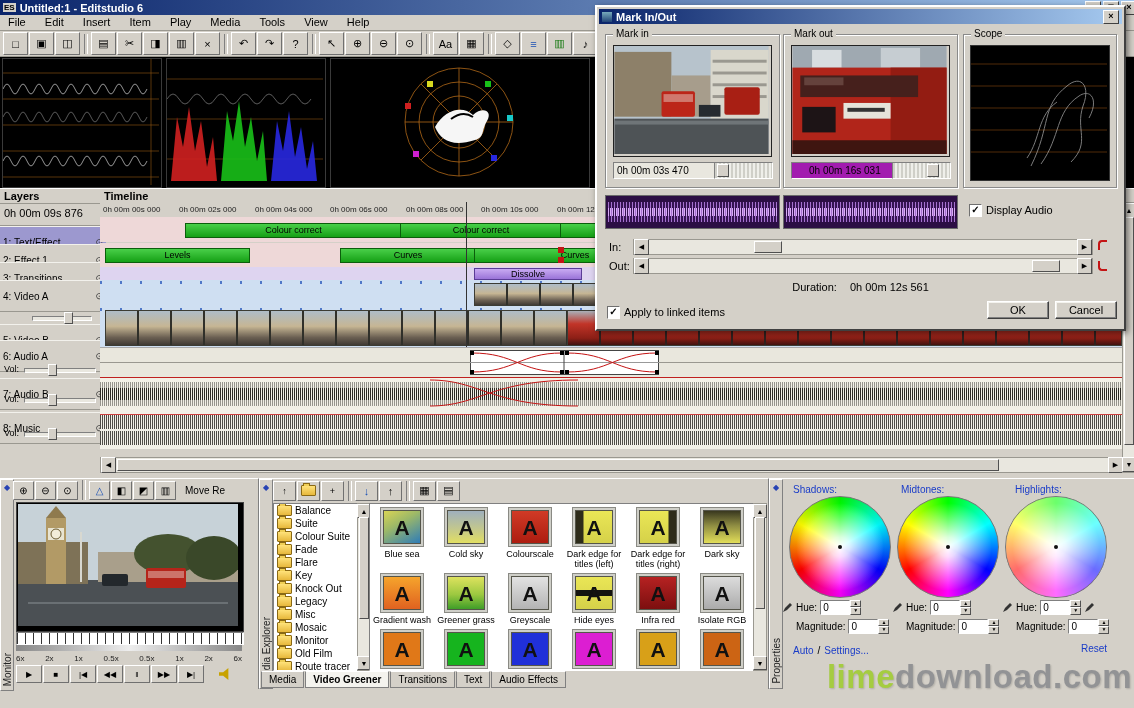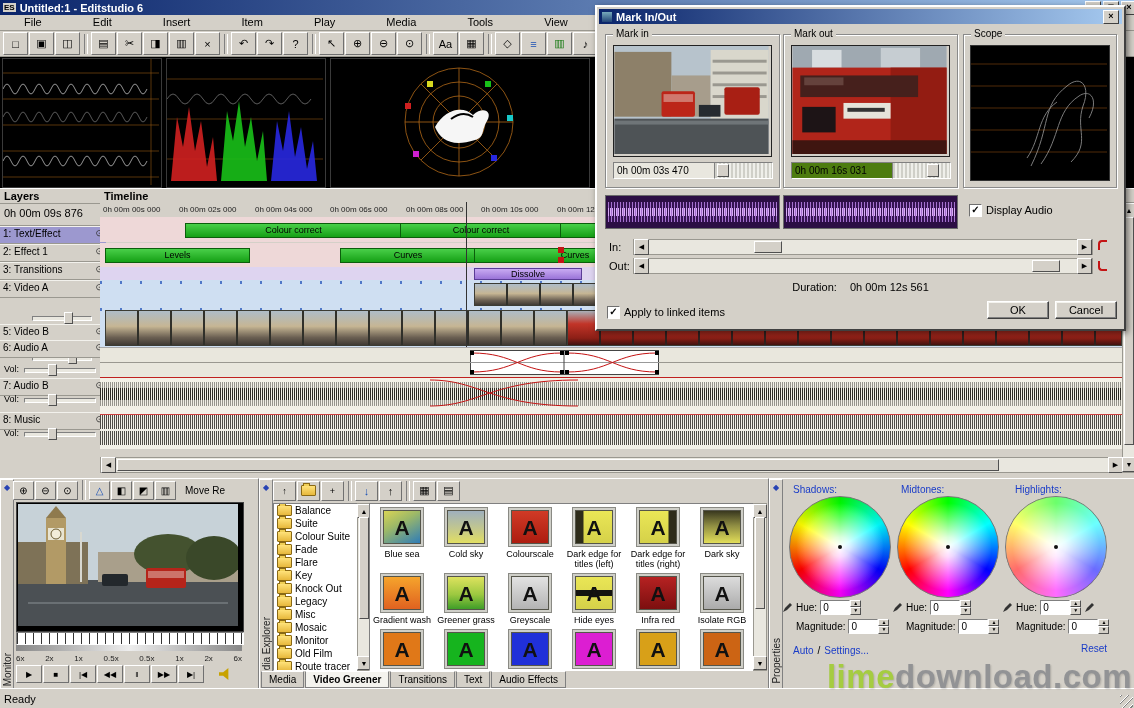--- a/index.html
+++ b/index.html
@@ -2,26 +2,26 @@
 <html><head>
 <meta charset="utf-8">
 <style>
   html,body{margin:0;padding:0;background:#000;}
   #app{position:relative;width:1134px;height:708px;background:#d4d0c8;font-family:"Liberation Sans",sans-serif;font-size:11px;color:#000;overflow:hidden}
   .abs{position:absolute}
   .flex{display:flex;align-items:center}
   .sunken{border:1px solid;border-color:#808080 #ffffff #ffffff #808080;background:#fff}
   .titlebar{background:linear-gradient(90deg,#0a246a,#a6caf0);color:#fff;font-weight:bold;font-size:11px;display:flex;align-items:center;padding:0 3px}
   .winbtn{width:14px;height:12px;margin-left:2px;font-size:9px;line-height:10px;text-align:center;background:#d4d0c8;border:1px solid;border-color:#fff #404040 #404040 #fff;color:#000}
-  .menu-item{display:inline-block;padding:1px 24px;font-size:11px}
+  .menu-item{display:inline-block;padding:1px 8px;font-size:11px}
   .tbtn{width:23px;height:21px;display:flex;align-items:center;justify-content:center;background:#d4d0c8;border:1px solid;border-color:#fff #707070 #707070 #fff;font-size:11px;margin-right:1px}
   .tsep{width:2px;height:20px;border-left:1px solid #808080;border-right:1px solid #fff;margin:0 3px}
   .scope{background:#000;border:1px solid #3a3a3a}
   .panel-header{font-weight:bold;font-size:11px;padding:1px 4px;background:#d4d0c8;border-top:1px solid #fff;border-bottom:1px solid #9a9890}
-  .layer-row{display:flex;justify-content:space-between;padding:1px 3px;font-size:10px;background:#d4d0c8;border-top:1px solid #f2f1ec;border-bottom:1px solid #9a9890;overflow:hidden;white-space:nowrap}
+  .layer-row{display:flex;align-items:center;justify-content:space-between;padding:8px 3px;font-size:10px;background:#d4d0c8;border-top:1px solid #f2f1ec;border-bottom:1px solid #9a9890;overflow:hidden;white-space:nowrap}
   .layer-row.sel{background:#9c98cf}
   .eye{font-size:9px;color:#333}
   .slider-track{position:relative;height:12px}
   .slider-track::before{content:"";position:absolute;left:2px;right:2px;top:5px;height:3px;border:1px solid;border-color:#808080 #fff #fff #808080;background:#e9e7df}
   .slider-thumb{position:absolute;top:1px;width:7px;height:10px;background:#d4d0c8;border:1px solid;border-color:#fff #505050 #505050 #fff}
   .clip{position:absolute;height:13px;font-size:9px;text-align:center;line-height:12px;overflow:hidden;white-space:nowrap}
   .clip.green{background:linear-gradient(#49cf49,#15a015);border:1px solid #0b5e0b}
   .clip.purple{background:linear-gradient(#c9abf2,#9a74d8);border:1px solid #5a3c96}
   .ruler-tick{position:absolute;font-size:8px;color:#222;white-space:nowrap}
   .bluetick{position:absolute;height:3px;background:repeating-linear-gradient(90deg,#5078c8 0 2px,rgba(0,0,0,0) 2px 20px)}
@@ -727,24 +727,20 @@
     </div>
 
     <div class="abs flex" style="left:24px;top:164px;height:14px">
       <span class="bluetext">Auto</span>
       <span style="margin:0 4px;font-size:10px">/</span>
       <span class="bluetext">Settings...</span>
     </div>
     <span class="abs bluetext" style="left:312px;top:164px">Reset</span>
   </div>
 
-  <div class="abs" style="left:0;top:688px;width:1134px;height:20px;border-top:1px solid #fff;background:#d4d0c8">
-    <span style="position:absolute;left:4px;top:4px;font-size:11px">Ready</span>
-    <span class="abs" style="right:1px;bottom:1px;width:13px;height:13px;background:repeating-linear-gradient(135deg,#fff 0 1px,#808080 1px 2px,rgba(0,0,0,0) 2px 5px)"></span>
-  </div>
 
   <div class="abs" style="left:595px;top:5px;width:527px;height:322px;background:#d4d0c8;border:2px solid;border-color:#fff #404040 #404040 #fff;box-shadow:2px 2px 6px rgba(0,0,0,.5);z-index:50">
     <div class="titlebar" style="position:absolute;left:2px;top:2px;right:2px;height:15px">
       <span style="width:10px;height:10px;background:linear-gradient(#7ab,#247);margin-right:4px"></span>
       <span>Mark In/Out</span>
       <span class="winbtn" style="margin-left:auto">×</span>
     </div>
 
     <div class="groupbox" style="left:8px;top:27px;width:173px;height:152px">
       <span class="grouplabel">Mark in</span>
@@ -782,21 +778,21 @@
           <rect y="22" width="157" height="88" fill="#b1251a"></rect>
           <rect x="100" y="22" width="57" height="88" fill="#8c1a10" opacity="0.8"></rect>
           <rect x="8" y="30" width="120" height="22" fill="#46201c"></rect>
           <rect x="12" y="32" width="40" height="8" fill="#7a5a52" opacity="0.6"></rect>
           <rect x="52" y="58" width="48" height="16" fill="#e6e4da"></rect>
           <rect x="56" y="63" width="38" height="4" fill="#333"></rect>
           <rect x="10" y="62" width="34" height="26" fill="#1d1416"></rect>
           <rect y="96" width="157" height="14" fill="#3f1510"></rect>
         </svg>
       </div>
-      <div class="abs sunken" style="left:7px;top:127px;width:97px;height:15px;background:#4d7c0f;font-size:10px;line-height:15px;padding-left:3px">0h 00m 16s 031</div>
+      <div class="abs sunken" style="left:7px;top:127px;width:97px;height:15px;background:#a21caf;font-size:10px;line-height:15px;padding-left:17px">0h 00m 16s 031</div>
       <div class="abs sunken" style="left:108px;top:127px;width:57px;height:15px;background:repeating-linear-gradient(90deg,#cfcfc8 0 2px,#efefea 2px 4px)">
           <span class="sb-thumb" style="left:34px;width:10px"></span>
         </div>
     </div>
 
     <div class="groupbox" style="left:366px;top:27px;width:152px;height:152px">
       <span class="grouplabel">Scope</span>
       <div class="abs" style="left:6px;top:10px;width:138px;height:134px;background:#000;border:1px solid #333">
         <svg width="136" height="132" viewBox="0 0 136 132">
           <g stroke="#a85c14" stroke-width="0.6" opacity="0.8">

